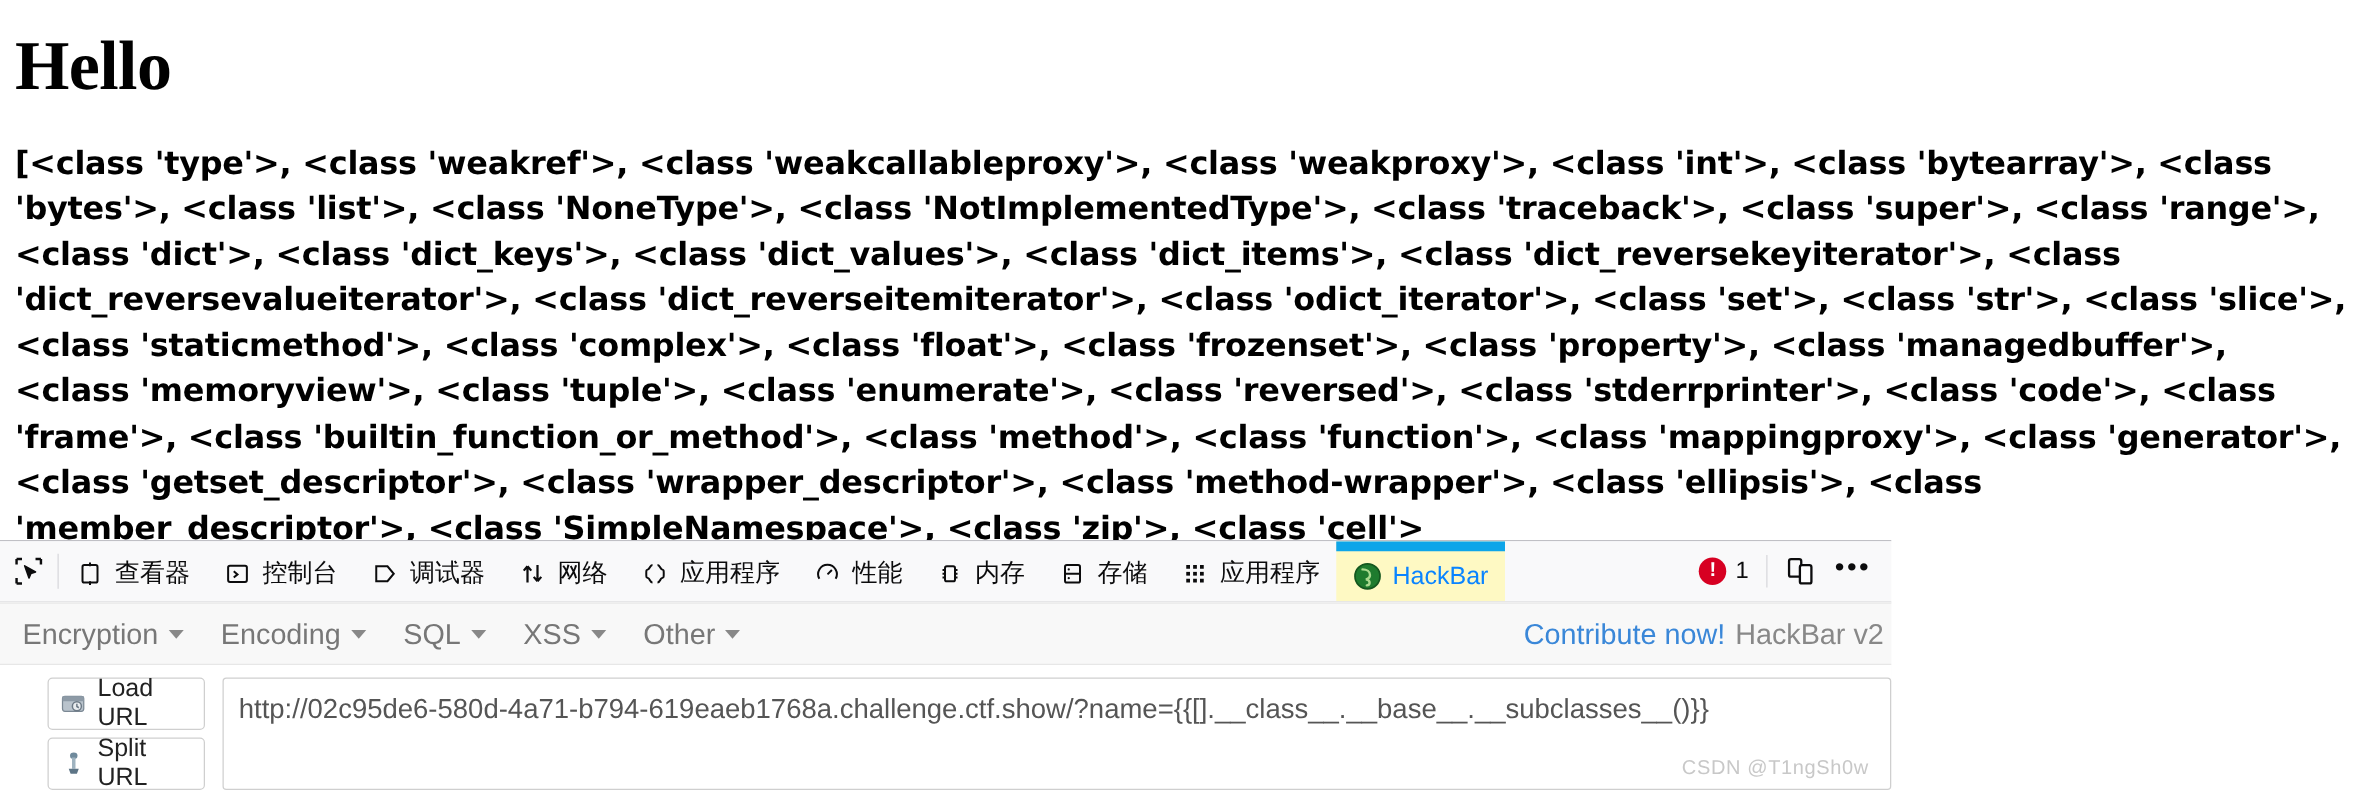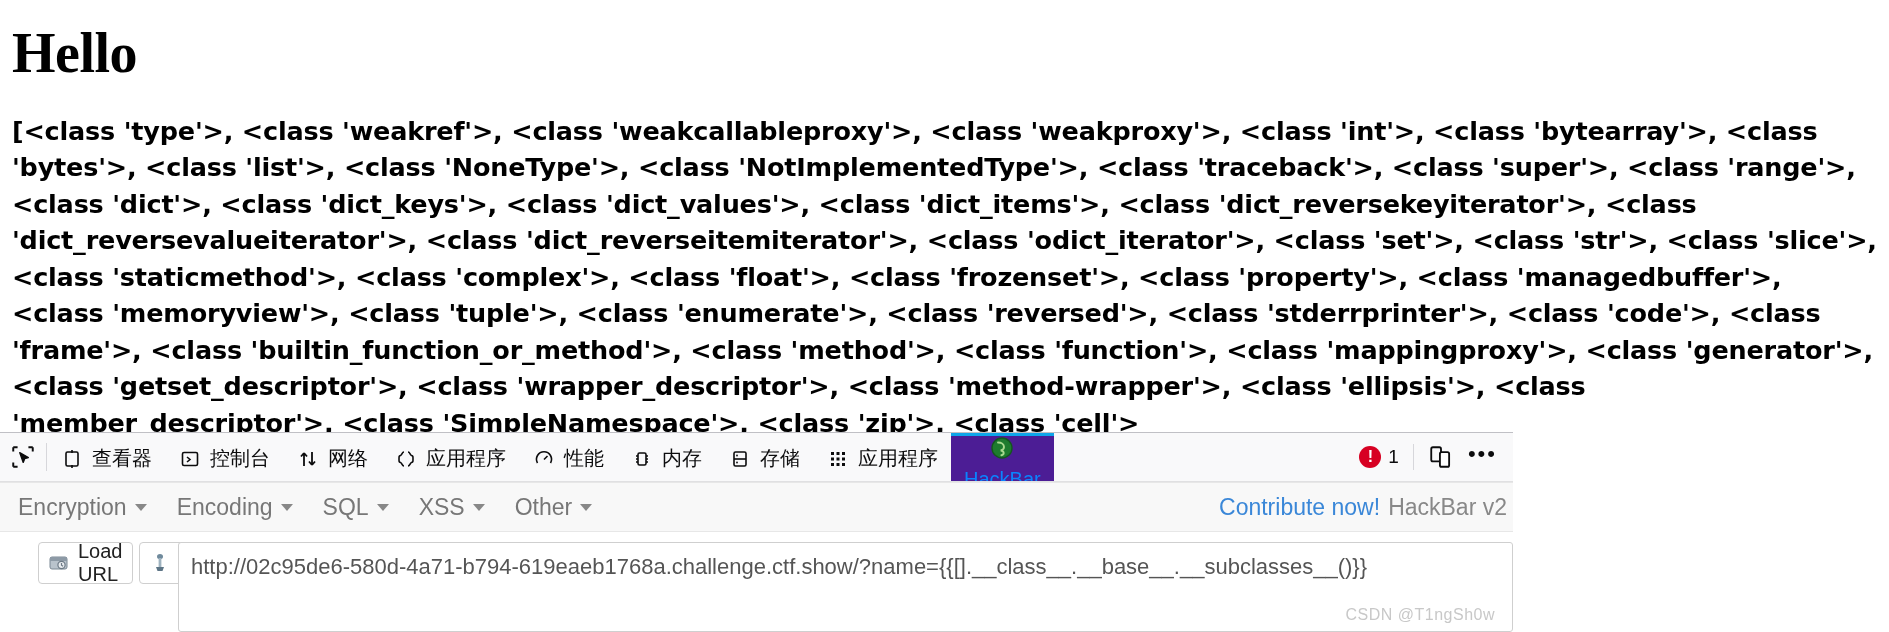--- a/index.html
+++ b/index.html
@@ -76,23 +76,22 @@
     padding: 0 13px;
     font-size: 20px;
     color: #0c0c0d;
     cursor: pointer;
     white-space: nowrap;
     position: relative;
     border-top: 3px solid transparent;
   }
   .dt-tab.active {
     color: #0a84ff;
-    border-top: 3px solid #0ea5e9;
-    background: #4c1d95;
-    flex-direction: column;
+    border-top: 8px solid #0ea5e9;
+    background: #fef9c3;
   }
   .dt-tab .ico { display:flex; align-items:center; justify-content:center; width:24px; height:24px; }
   .dt-right {
     display: flex; align-items: center; gap: 14px;
     padding: 0 16px 0 10px;
     margin-left: auto;
   }
   .err-badge {
     display: flex; align-items: center; gap: 7px;
     font-size: 19px; color: #0c0c0d;
@@ -136,21 +135,21 @@
     margin-left: auto;
     display: flex; align-items: baseline; gap: 8px;
     padding-right: 6px;
     font-size: 23px;
     white-space: nowrap;
   }
   .hb-contribute { color: #3a87d8; cursor: pointer; }
   .hb-version { color: #888; }
 
   .hb-body { display: flex; padding: 10px 0 0 38px; gap: 14px; }
-  .hb-buttons { display: flex; flex-direction: row; gap: 6px; width: 126px; justify-content: space-between; }
+  .hb-buttons { display: flex; flex-direction: column; gap: 6px; width: 126px; justify-content: space-between; }
   .hb-btn {
     display: flex; align-items: center; gap: 8px;
     height: 42px;
     border: 1px solid #cfcfcf;
     border-radius: 4px;
     background: #fff;
     font-size: 20px;
     color: #222;
     padding: 0 9px;
     cursor: pointer;
@@ -219,20 +218,28 @@
         <div class="dt-tab">
           <span class="ico">
             <svg width="20" height="20" viewBox="0 0 20 20" fill="none" stroke="#0c0c0d" stroke-width="1.6">
               <rect x="2.5" y="3.5" width="15" height="13" rx="1.5"></rect>
               <path d="M7 8l3 2.5L7 13"></path>
             </svg>
           </span>
           <span>控制台</span>
         </div>
 
+        <div class="dt-tab">
+          <span class="ico">
+            <svg width="20" height="20" viewBox="0 0 20 20" fill="none" stroke="#0c0c0d" stroke-width="1.6">
+              <path d="M3 4h9l5 6-5 6H3z"></path>
+            </svg>
+          </span>
+          <span>调试器</span>
+        </div>
 
         <div class="dt-tab">
           <span class="ico">
             <svg width="20" height="20" viewBox="0 0 20 20" fill="none" stroke="#0c0c0d" stroke-width="1.8">
               <path d="M6 17V4M6 4L3 7.5M6 4l3 3.5"></path>
               <path d="M14 3v13M14 16l3-3.5M14 16l-3-3.5"></path>
             </svg>
           </span>
           <span>网络</span>
         </div>

